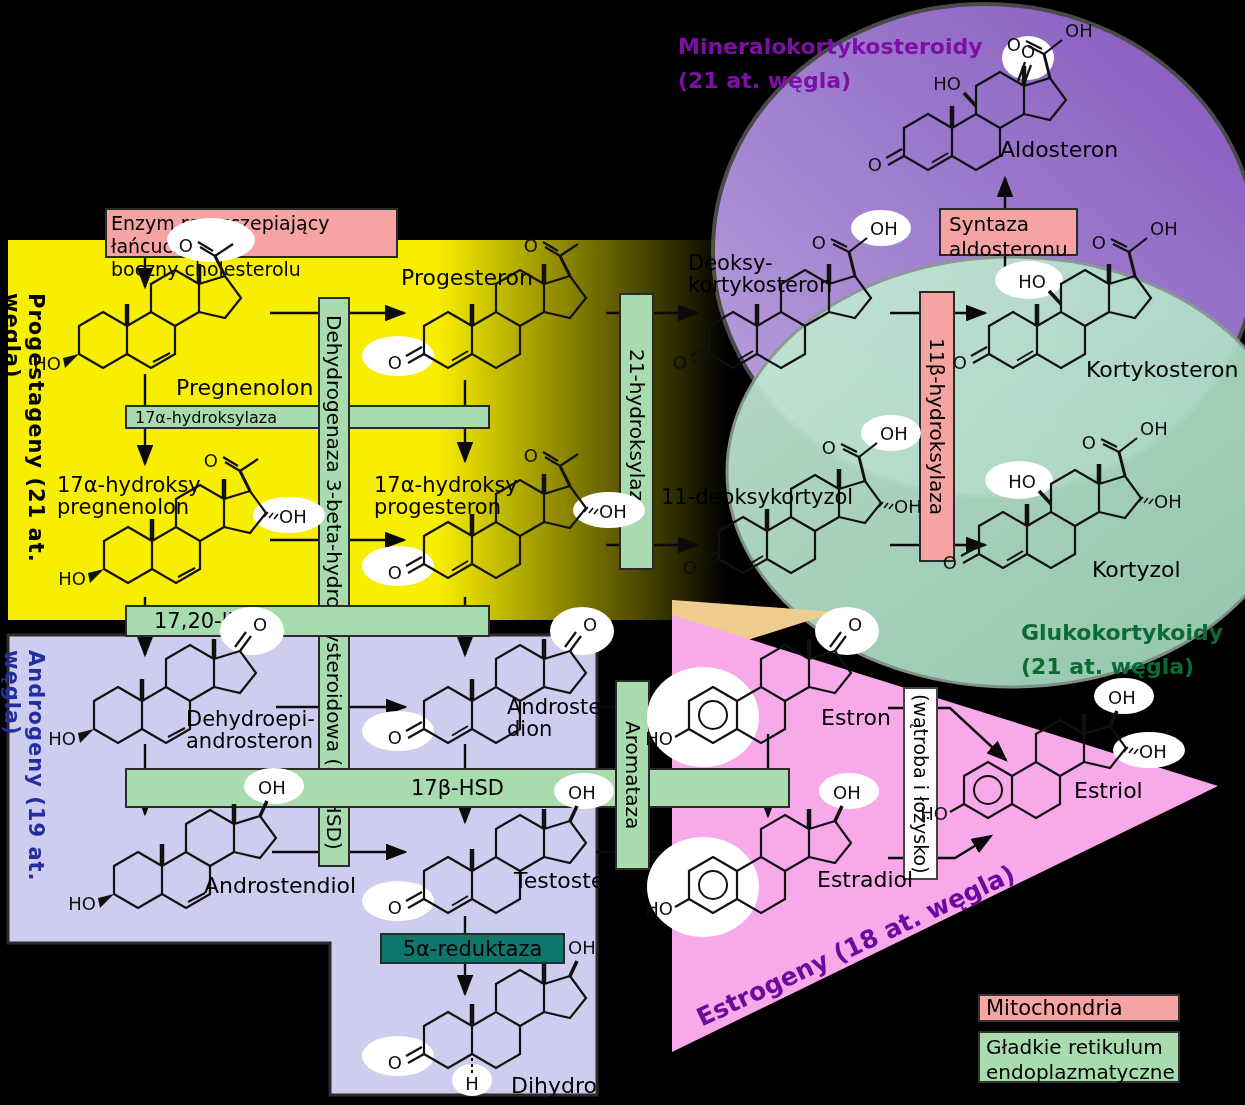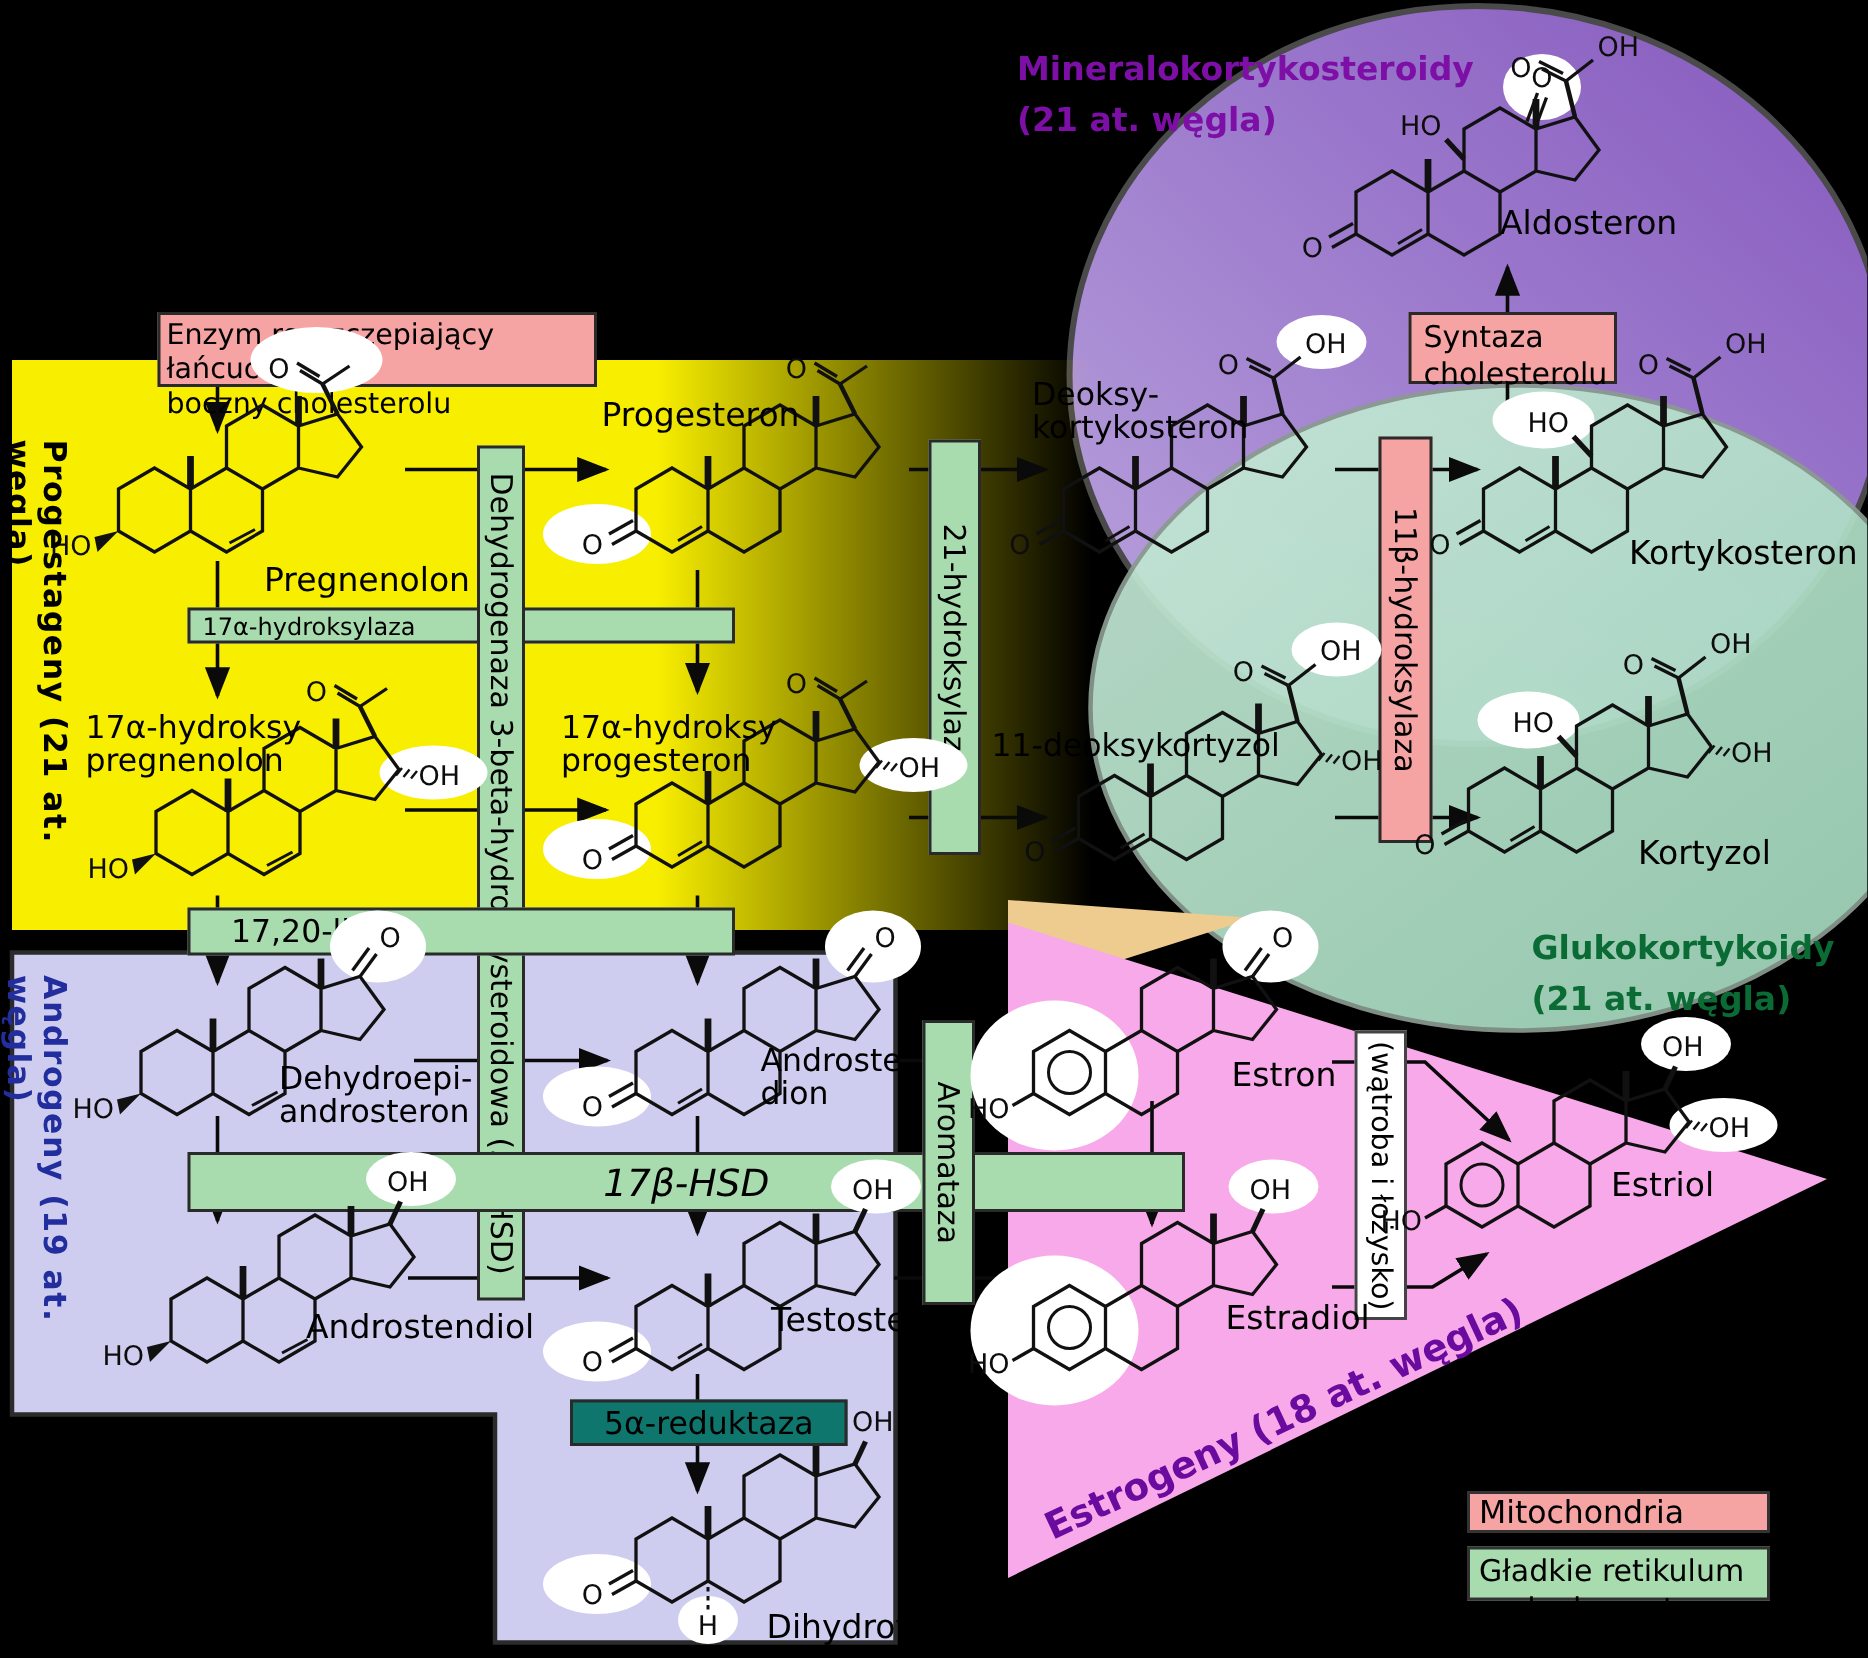--- a/index.html
+++ b/index.html
@@ -97,23 +97,23 @@
     <span>17,20-liaza</span>
   </div>
   <div class="box ser vbox" style="left: 619px; top: 293px; width: 35px; height: 277px; font-size: 20px; background: rgb(168, 220, 174);">
     <span>21-hydroksylaza</span>
   </div>
   <div class="box mito vbox" style="left: 919px; top: 291px; width: 36px; height: 271px; font-size: 20px; background: rgb(245, 163, 163);">
     <span>11β-hydroksylaza</span>
   </div>
   <div class="box mito block" style="left: 939px; top: 208px; width: 139px; height: 48px; padding: 2px 8px; font-size: 20px; background: rgb(245, 163, 163);">
     <div>Syntaza</div>
-    <div>cholesterolu</div>
-  </div>
-  <div class="box ser" style="left: 125px; top: 768px; width: 665px; height: 40px; font-size: 25px; justify-content: center; background: rgb(168, 220, 174); font-style: italic;">
+    <div>aldosteronu</div>
+  </div>
+  <div class="box ser" style="left: 125px; top: 768px; width: 665px; height: 40px; font-size: 21px; justify-content: center; background: rgb(168, 220, 174);">
     <span>17β-HSD</span>
   </div>
   <div class="box ser vbox" style="left: 615px; top: 680px; width: 35px; height: 190px; font-size: 20px; background: rgb(168, 220, 174);">
     <span>Aromataza</span>
   </div>
   <div class="box ser" style="left: 380px; top: 933px; width: 185px; height: 31px; font-size: 21px; justify-content: center; background: #0f766e;">
     <span>5α-reduktaza</span>
   </div>
   <div class="box organ vbox" style="left:903px;top:687px;width:35px;height:193px;font-size:19px;">
     <span>(wątroba i łożysko)</span>
@@ -451,18 +451,18 @@
   <div class="vlabel" style="left:8px;top:650px;width:32px;height:295px;color:#222e9e;">Androgeny (19 at. węgla)</div>
   <div class="rtitle" style="left:678px;top:34px;color:#7d0fa6;">Mineralokortykosteroidy</div>
   <div class="rtitle" style="left:678px;top:68px;color:#7d0fa6;">(21 at. węgla)</div>
   <div class="rtitle" style="left:1021px;top:620px;color:#0a6b35;">Glukokortykoidy</div>
   <div class="rtitle" style="left:1021px;top:654px;color:#0a6b35;">(21 at. węgla)</div>
   <div class="estro" style="left:692px;top:1006px;color:#6b0a9e;">Estrogeny (18 at. węgla)</div>
 
   <div class="legend-box mito" style="left: 978px; top: 994px; width: 202px; height: 28px; font-size: 21px; padding-left: 6px; background: rgb(245, 163, 163);">
     <span>Mitochondria</span>
   </div>
-  <div class="legend-box ser" style="left: 978px; top: 1031px; width: 202px; height: 36px; font-size: 20px; padding: 2px 6px; line-height: 1.25; background: rgb(168, 220, 174);">
+  <div class="legend-box ser" style="left: 978px; top: 1031px; width: 202px; height: 52px; font-size: 20px; padding: 2px 6px; line-height: 1.25; background: rgb(168, 220, 174);">
     <div>Gładkie retikulum</div>
     <div>endoplazmatyczne</div>
   </div>
 
 </div>
 
 </body></html>

